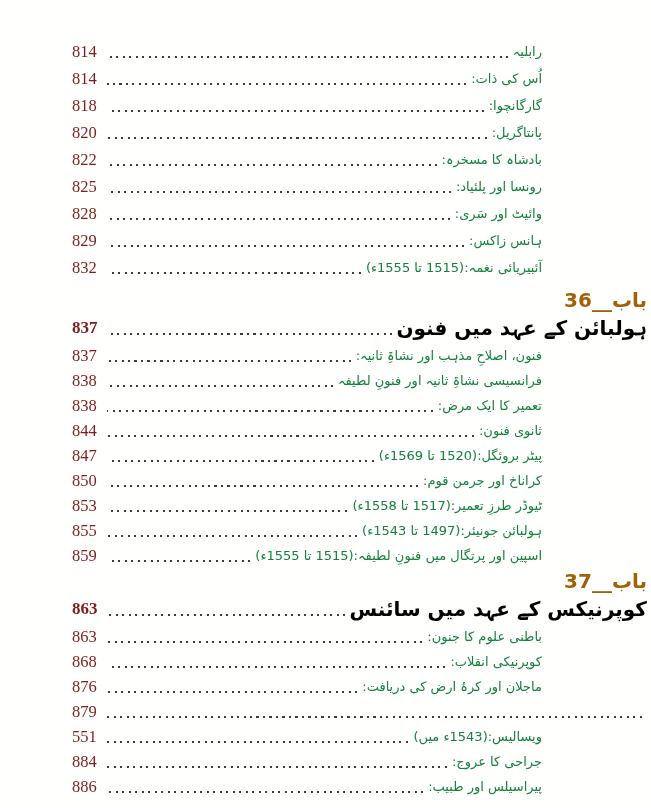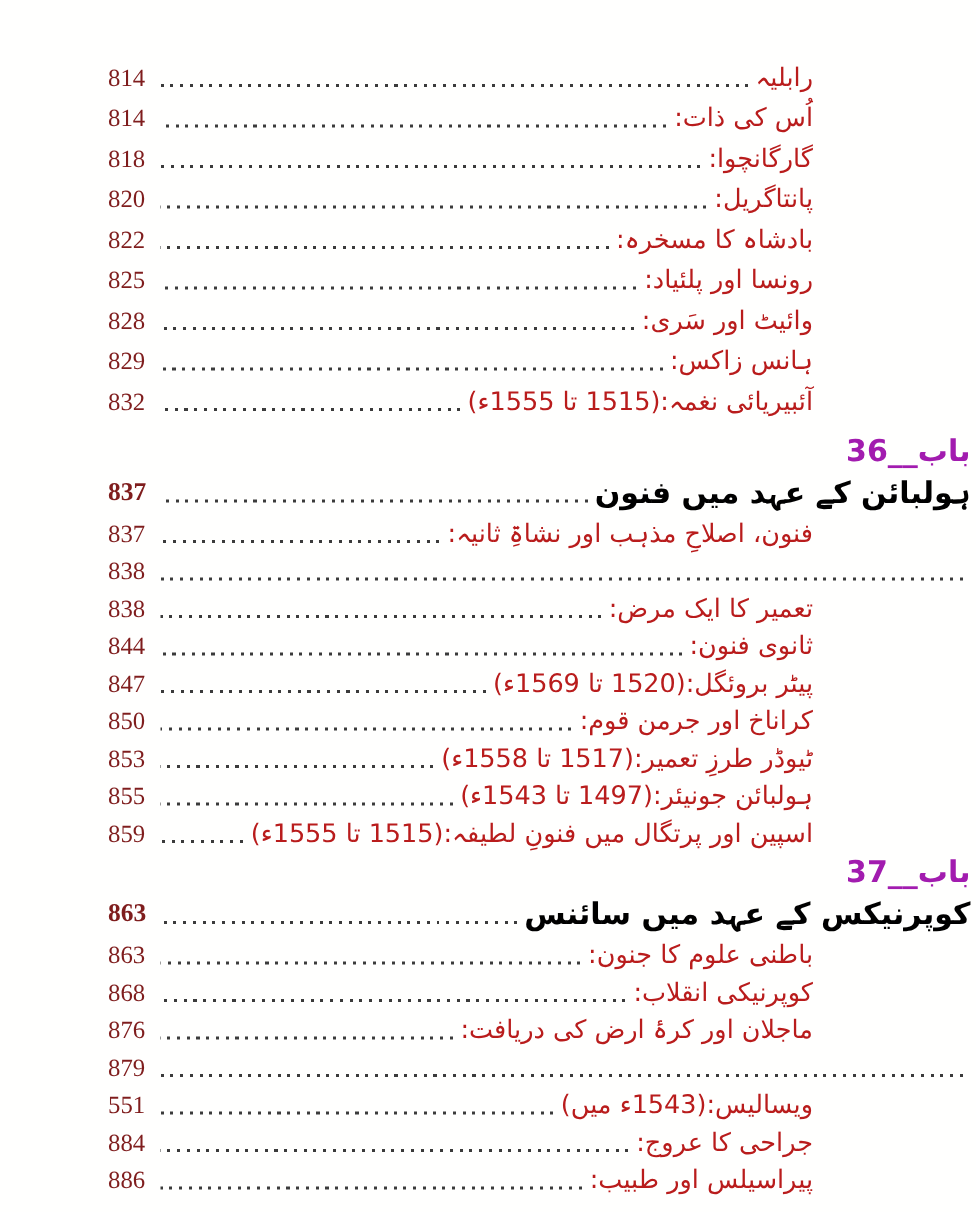--- a/index.html
+++ b/index.html
@@ -26,22 +26,22 @@
   }
   .row {
     display: flex;
     direction: rtl;
     align-items: center;
     white-space: nowrap;
   }
   .sec-a .row { height: 27px; }
   .sec-sub .row { height: 25px; }
   .row .title {
-    font-size: 17px;
-    color: #b91c1c;
+    font-size: 13px;
+    color: #15803d;
     white-space: nowrap;
   }
   
   .entry { padding-right: 105px; }
   .leader {
     flex: 1 1 auto;
     height: 2px;
     margin: 0 5px;
     background-image: repeating-linear-gradient(to left, #3b3b3b 0 2px, transparent 2px 6.5px);
     transform: translateY(5px);
@@ -56,21 +56,21 @@
     text-align: left;
     color: #7f1d1d;
   }
   .chapter-heading {
     height: 26px;
     line-height: 26px;
     margin-top: 6px;
     text-align: right;
     font-weight: 700;
     font-size: 20px;
-    color: #a21caf;
+    color: #a16207;
   }
   .chapter-heading.ch37 { margin-top: 0; }
   .chapter-title-row {
     height: 30px;
     font-weight: 700;
   }
   .chapter-title-row .title {
     font-size: 20px;
     color: #000000;
   }
@@ -141,20 +141,21 @@
         <span class="leader"></span>
         <span class="pno">837</span>
       </div>
       <div class="sec-sub">
         <div class="row">
           <span class="title entry">فنون، اصلاحِ مذہب اور نشاۃِ ثانیہ:</span>
           <span class="leader"></span>
           <span class="pno">837</span>
         </div>
         <div class="row">
+          <span class="title entry">فرانسیسی نشاۃِ ثانیہ اور فنونِ لطیفہ</span>
           <span class="leader"></span>
           <span class="pno">838</span>
         </div>
         <div class="row">
           <span class="title entry">تعمیر کا ایک مرض:</span>
           <span class="leader"></span>
           <span class="pno">838</span>
         </div>
         <div class="row">
           <span class="title entry">ثانوی فنون:</span>

